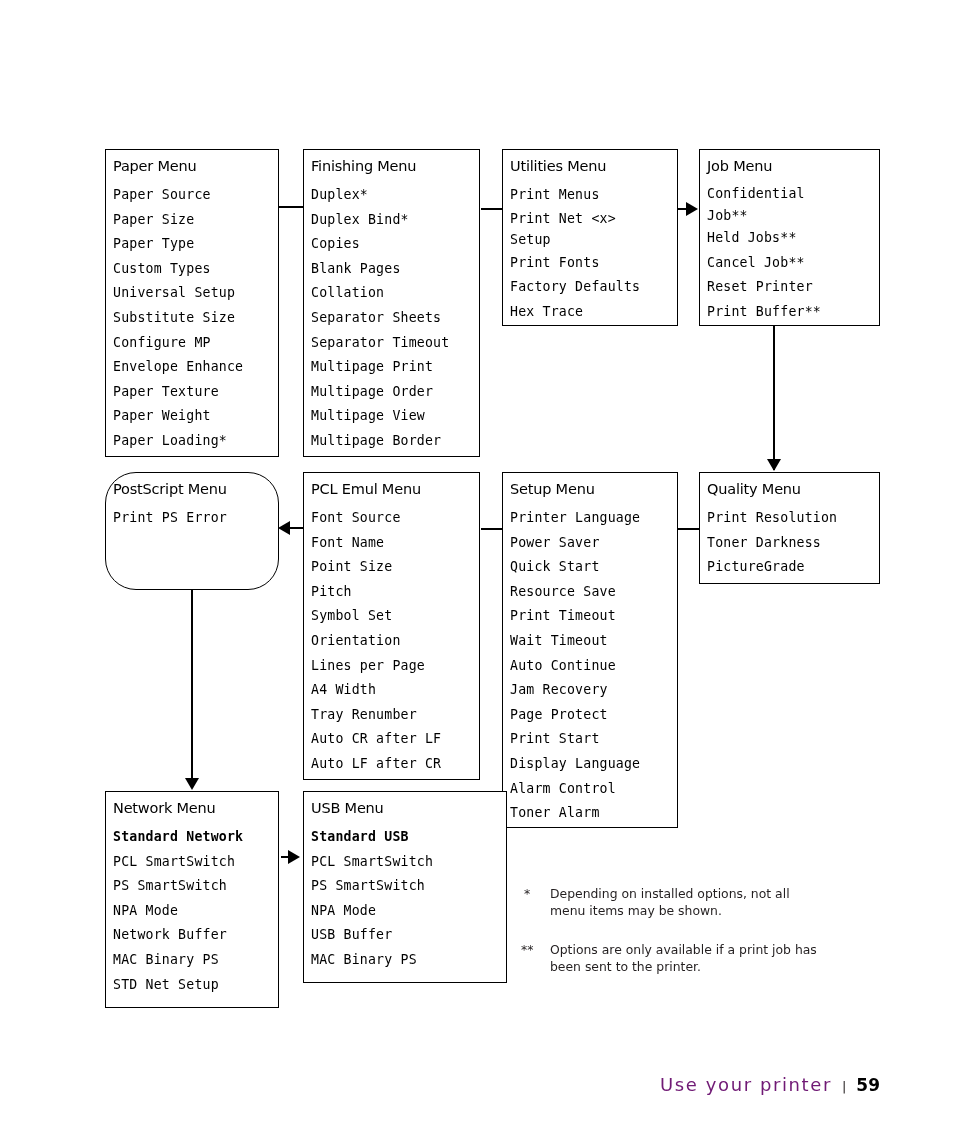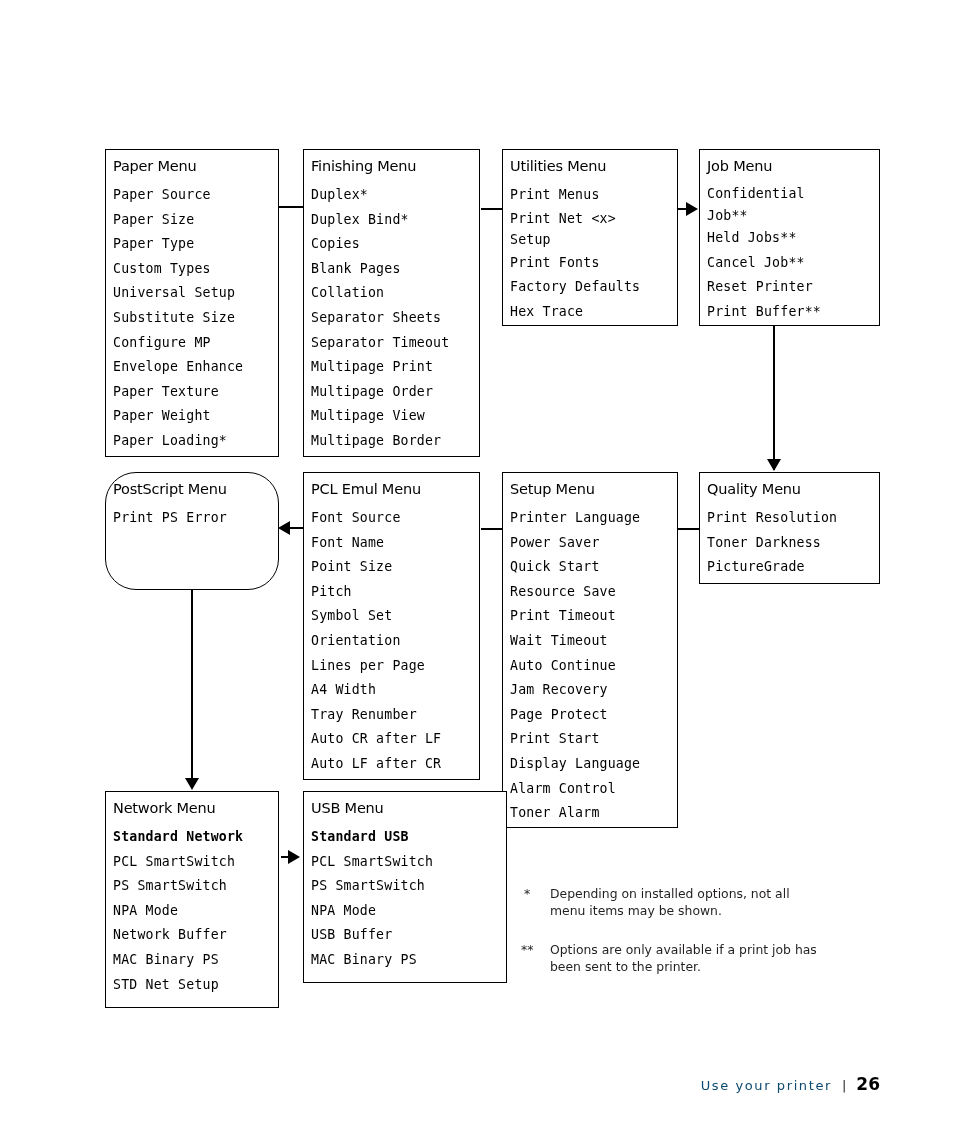--- a/index.html
+++ b/index.html
@@ -109,23 +109,23 @@
   .page-footer {
     position: absolute;
     right: 74px;
     top: 1074px;
     display: flex;
     align-items: baseline;
     gap: 10px;
   }
   .footer-text {
     font-family: "DejaVu Sans", sans-serif;
-    font-size: 13px;
+    font-size: 18px;
     letter-spacing: 1.6px;
-    color: #0c4a6e;
+    color: #701a75;
   }
   .footer-rule {
     font-family: "DejaVu Sans", sans-serif;
     font-size: 13px;
     color: #231f20;
   }
   .footer-page {
     font-family: "DejaVu Sans", sans-serif;
     font-weight: bold;
     font-size: 17px;
@@ -282,16 +282,16 @@
     </div>
     <div class="footnote">
       <span class="mark dbl">**</span>
       <span>Options are only available if a print job has been sent to the printer.</span>
     </div>
   </div>
 
   <div class="page-footer">
     <span class="footer-text">Use your printer</span>
     <span class="footer-rule">|</span>
-    <span class="footer-page">26</span>
+    <span class="footer-page">59</span>
   </div>
 
 </div>
 
 </body></html>

